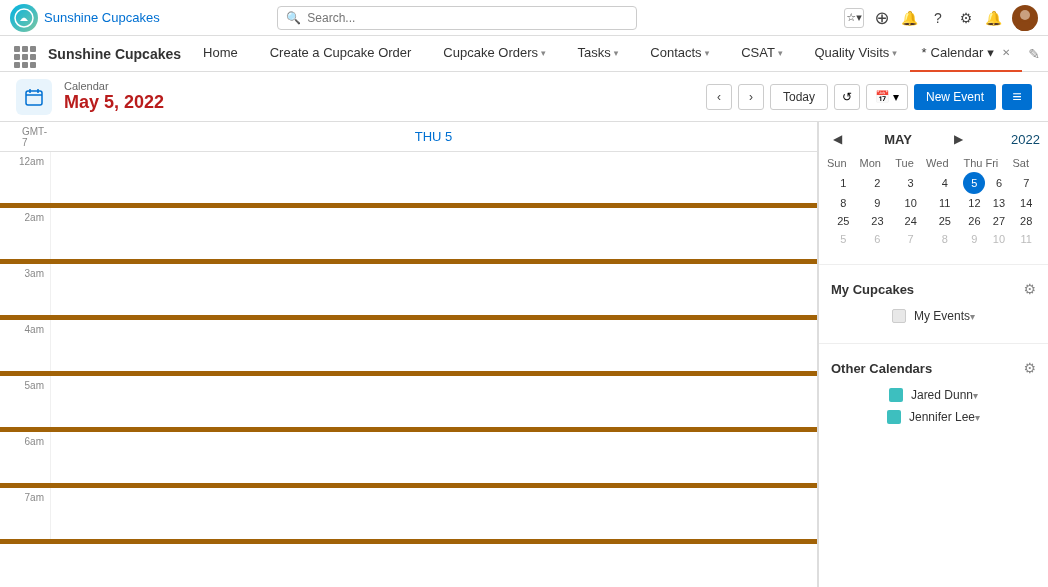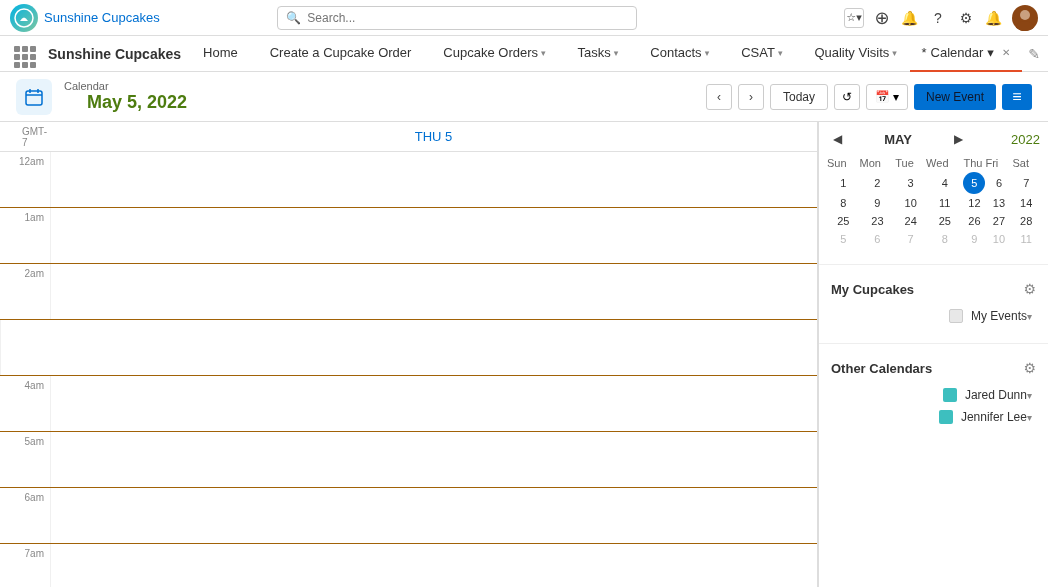--- a/index.html
+++ b/index.html
@@ -94,21 +94,21 @@
     }
     .cal-icon-box {
       width: 36px; height: 36px;
       background: #e8f4fc;
       border-radius: 6px;
       display: flex; align-items: center; justify-content: center;
       color: #0070d2; font-size: 18px;
     }
     .cal-title-area { display: flex; flex-direction: column; }
     .cal-title-label { font-size: 11px; color: #666; }
-    .cal-title-date { font-size: 18px; font-weight: 600; color: #4d7c0f; margin-left: 23px; }
+    .cal-title-date { font-size: 18px; font-weight: 600; color: #b91c1c; }
     .cal-header-right { margin-left: auto; display: flex; align-items: center; gap: 6px; }
     .cal-nav-btn {
       width: 26px; height: 26px;
       border: 1px solid #ccc; border-radius: 3px;
       background: #fff; cursor: pointer;
       display: flex; align-items: center; justify-content: center;
       font-size: 12px; color: #444;
     }
     .cal-today-btn {
       height: 26px; padding: 0 12px;
@@ -122,21 +122,21 @@
       display: flex; align-items: center; justify-content: center; font-size: 12px;
     }
     .cal-view-btn {
       height: 26px; padding: 0 8px;
       border: 1px solid #ccc; border-radius: 3px;
       background: #fff; cursor: pointer; font-size: 12px;
       display: flex; align-items: center; gap: 3px;
     }
     .new-event-btn {
       height: 26px; padding: 0 12px;
-      background: #0070d2; color: #0f172a;
+      background: #0070d2; color: #ffffff;
       border: none; border-radius: 3px; cursor: pointer; font-size: 12px;
     }
     .cal-list-btn {
       width: 30px; height: 26px;
       background: #0070d2; color: #fff;
       border: none; border-radius: 3px; cursor: pointer; font-size: 16px;
       display: flex; align-items: center; justify-content: center;
     }
 
     
@@ -152,41 +152,41 @@
       display: flex;
       align-items: center;
       border-bottom: 1px solid #e0e0e0;
     }
     .gmt-label { width: 50px; font-size: 10px; color: #888; padding-left: 22px; }
     .day-col-header { flex: 1; text-align: center; color: #0070d2; font-size: 13px; font-weight: 500; }
     .time-grid { overflow-y: auto; height: calc(100% - 30px); position: relative; }
     .time-row {
       display: flex;
       height: 56px;
-      border-bottom: 1px solid #a16207;
+      border-bottom: 5px solid #a16207;
     }
     .time-label { width: 50px; font-size: 10px; color: #888; padding: 4px 6px 0 6px; text-align: right; }
     .time-col { flex: 1; border-left: 1px solid #f0f0f0; }
 
     
     .right-sidebar {
       width: 230px;
       background: #fff;
       overflow-y: auto;
       border-left: 1px solid #ddd;
       padding-bottom: 10px;
     }
     .mini-cal { padding: 8px; }
     .mini-cal-header {
       display: flex; align-items: center; justify-content: space-between;
       margin-bottom: 6px;
     }
     .mini-nav { cursor: pointer; color: #444; font-size: 12px; padding: 2px 6px; }
     .mini-month { font-size: 13px; font-weight: 600; color: #333; }
-    .mini-year { font-size: 13px; color: #4d7c0f; margin-left: 6px; }
+    .mini-year { font-size: 13px; color: #0c4a6e; margin-left: 6px; }
     .mini-cal-grid { width: 100%; border-collapse: collapse; }
     .mini-cal-grid th {
       text-align: left; font-size: 11px; color: #666;
       padding: 3px 0; font-weight: normal;
     }
     .mini-cal-grid td {
       text-align: center; font-size: 11px; color: #333;
       padding: 3px 2px; cursor: pointer; border-radius: 50%;
     }
     .mini-cal-grid td.today {
@@ -196,21 +196,21 @@
     .mini-cal-grid td.other-month { color: #bbb; }
 
     .calendars-section { padding: 8px 12px; }
     .section-header {
       display: flex; align-items: center; justify-content: space-between;
       margin-bottom: 8px;
     }
     .section-title { font-size: 13px; font-weight: 600; color: #333; }
     .section-gear { font-size: 14px; color: #888; cursor: pointer; }
     .calendar-item {
-      display: flex; align-items: center; justify-content: flex-end;
+      display: flex; align-items: center; justify-content: center;
       padding: 4px 4px;
     }
     .cal-item-left { display: flex; align-items: center; gap: 8px; }
     .cal-color-box { width: 14px; height: 14px; border-radius: 2px; }
     .cal-color-box.light { background: #e8e8e8; border: 1px solid #ccc; }
     .cal-color-box.teal { background: #3dbfbf; }
     .cal-item-name { font-size: 12px; color: #333; }
     .cal-item-chevron { font-size: 10px; color: #888; cursor: pointer; }
     .section-divider { border: none; border-top: 1px solid #eee; margin: 8px 0; }
   </style>
@@ -335,28 +335,25 @@
       <div class="gmt-label">GMT-7</div>
       <div class="day-col-header">THU 5</div>
     </div>
     <div class="time-grid">
 
       <div class="time-row">
         <div class="time-label">12am</div>
         <div class="time-col"></div>
       </div>
       <div class="time-row">
-        <div class="time-label">1am</div>
-        <div class="time-col"></div>
-      </div>
-      <div class="time-row">
         <div class="time-label">2am</div>
         <div class="time-col"></div>
       </div>
       <div class="time-row">
+        <div class="time-label">3am</div>
         <div class="time-col"></div>
       </div>
       <div class="time-row">
         <div class="time-label">4am</div>
         <div class="time-col"></div>
       </div>
       <div class="time-row">
         <div class="time-label">5am</div>
         <div class="time-col"></div>
       </div>

